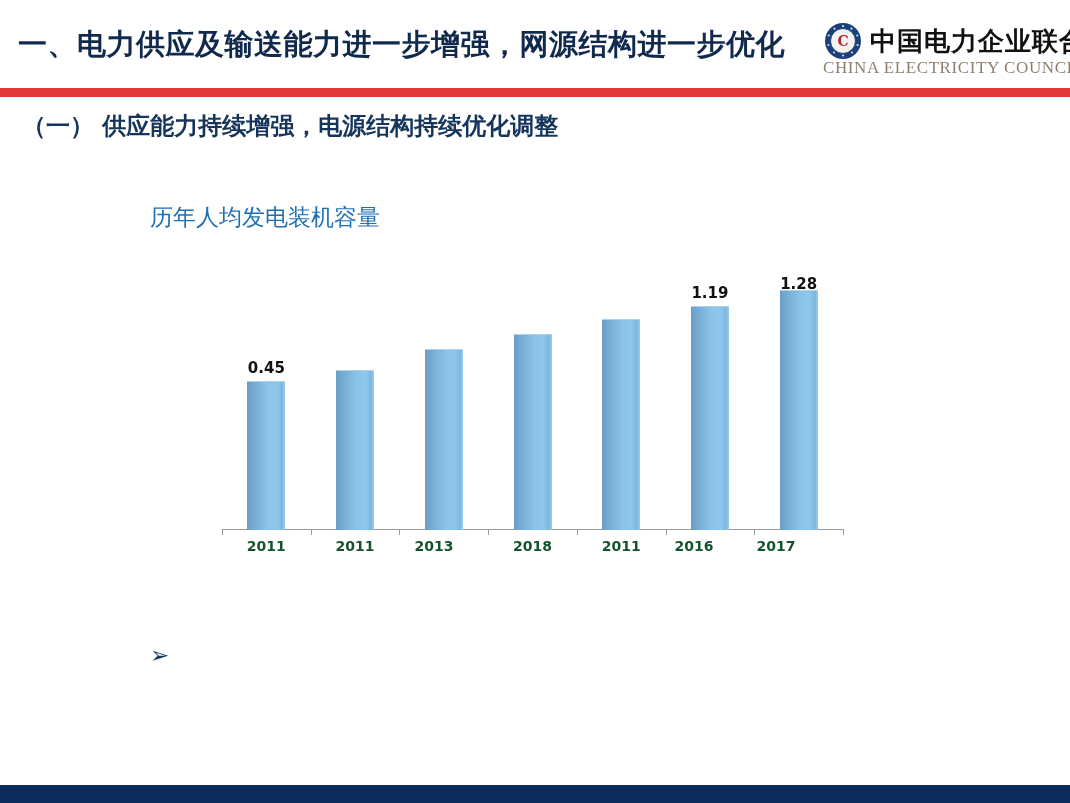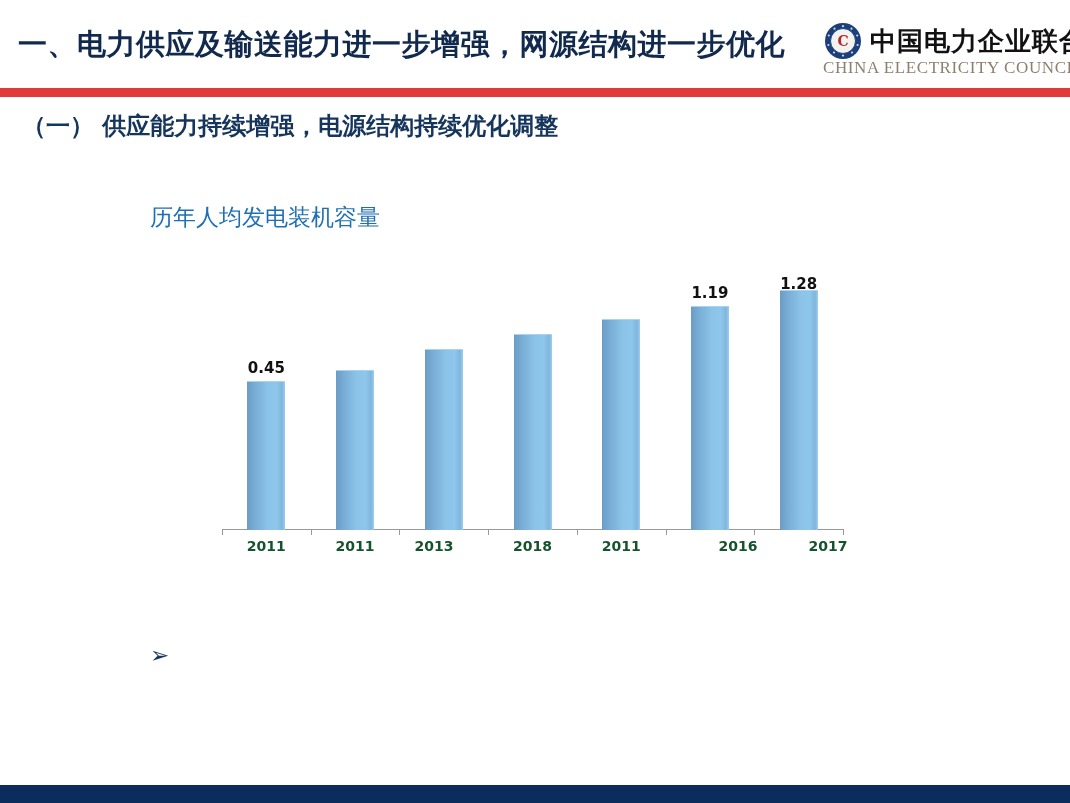--- a/index.html
+++ b/index.html
@@ -259,25 +259,25 @@
         <div class="cat-label" style="left: 249px;">2013</div>
         <div class="tick" style="left: 338.143px;"></div>
         <div class="bar" title="2014: 1.04" style="left: 363.5px; top: 144.419px; height: 194.581px;"></div>
         <div class="cat-label" style="left: 347.5px;">2018</div>
         <div class="tick" style="left: 426.857px;"></div>
         <div class="bar" title="2015: 1.12" style="left: 452.214px; top: 129.452px; height: 209.548px;"></div>
         <div class="cat-label" style="left: 436.214px;">2011</div>
         <div class="tick" style="left: 515.571px;"></div>
         <div class="bar" title="2016: 1.19" style="left: 540.929px; top: 116.355px; height: 222.645px;"></div>
         <div class="bar-value" style="left: 529.929px; top: 94.3548px;">1.19</div>
-        <div class="cat-label" style="left: 553px;">2016</div>
+        <div class="cat-label" style="left: 509px;">2016</div>
         <div class="tick" style="left: 604.286px;"></div>
         <div class="bar" title="2017: 1.28" style="left: 629.643px; top: 99.5161px; height: 239.484px;"></div>
         <div class="bar-value" style="left: 618.643px; top: 85px; text-align: center;">1.28</div>
-        <div class="cat-label" style="left: 643px;">2017</div>
+        <div class="cat-label" style="left: 591px;">2017</div>
         <div class="tick" style="left: 693px;"></div>
       </div>
   </div>
 
   <div class="bullet-row">
     <span class="bullet-arrow">➢</span>
   </div>
 
   <div class="footer-bar"></div>
 

